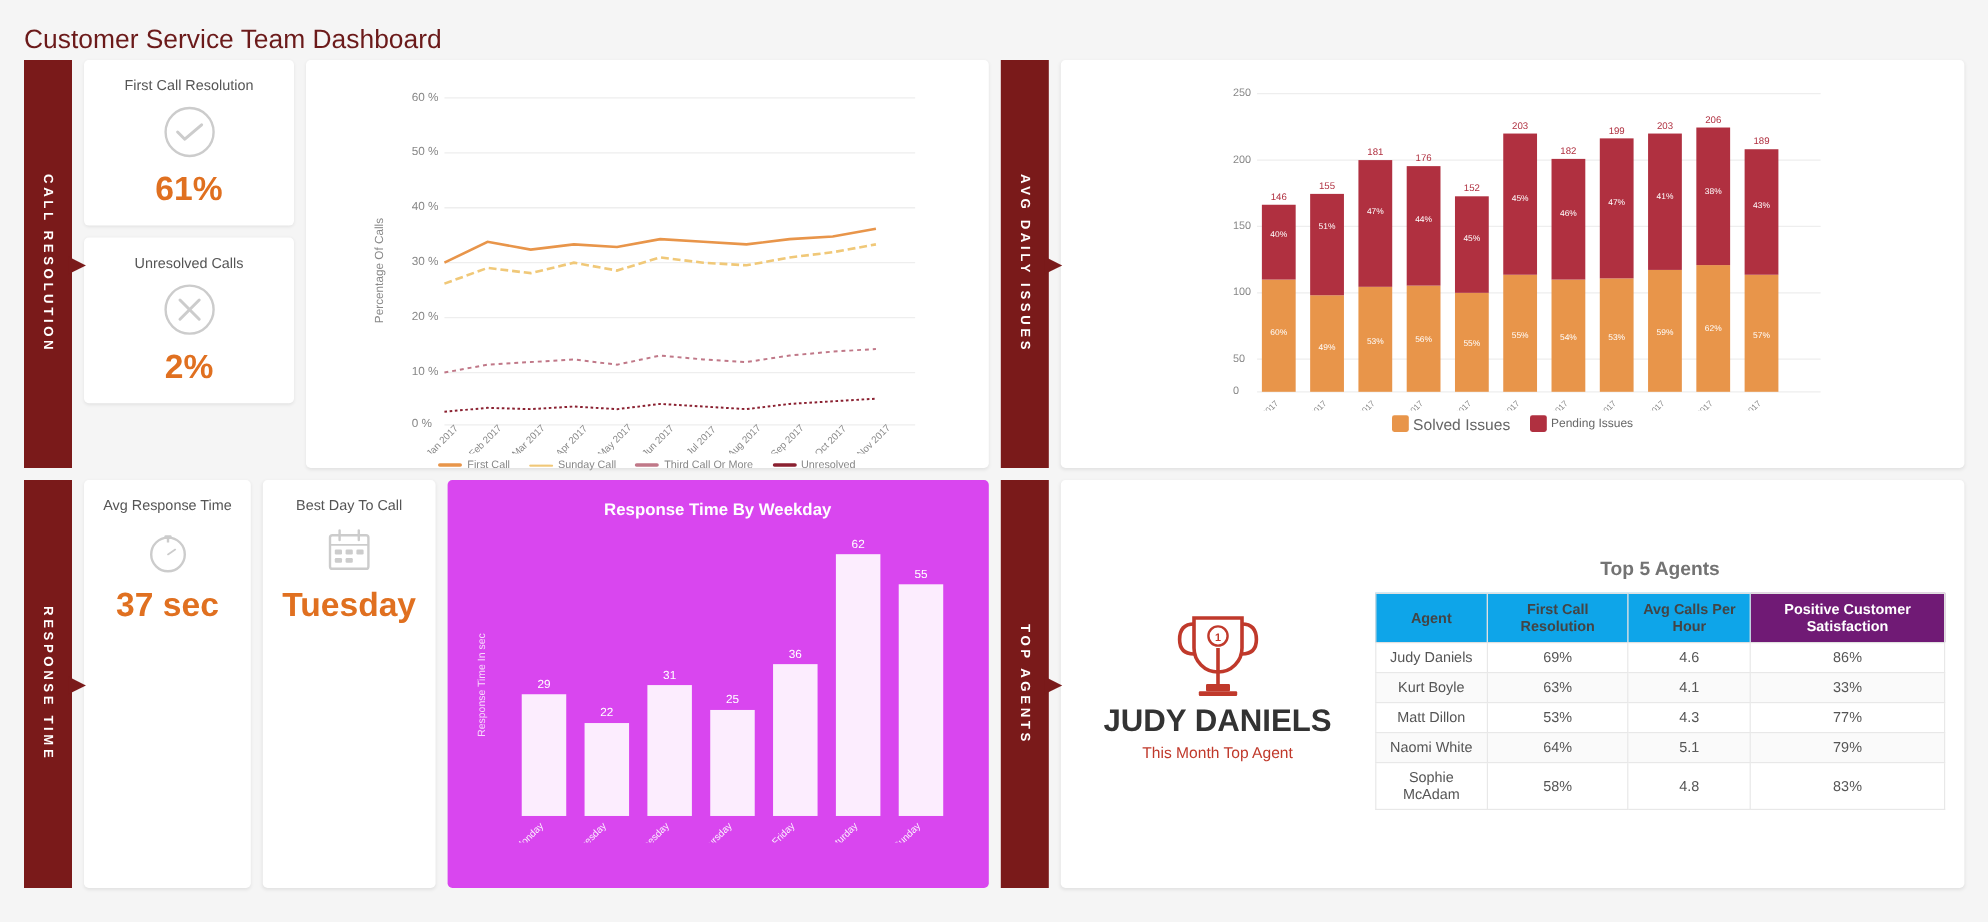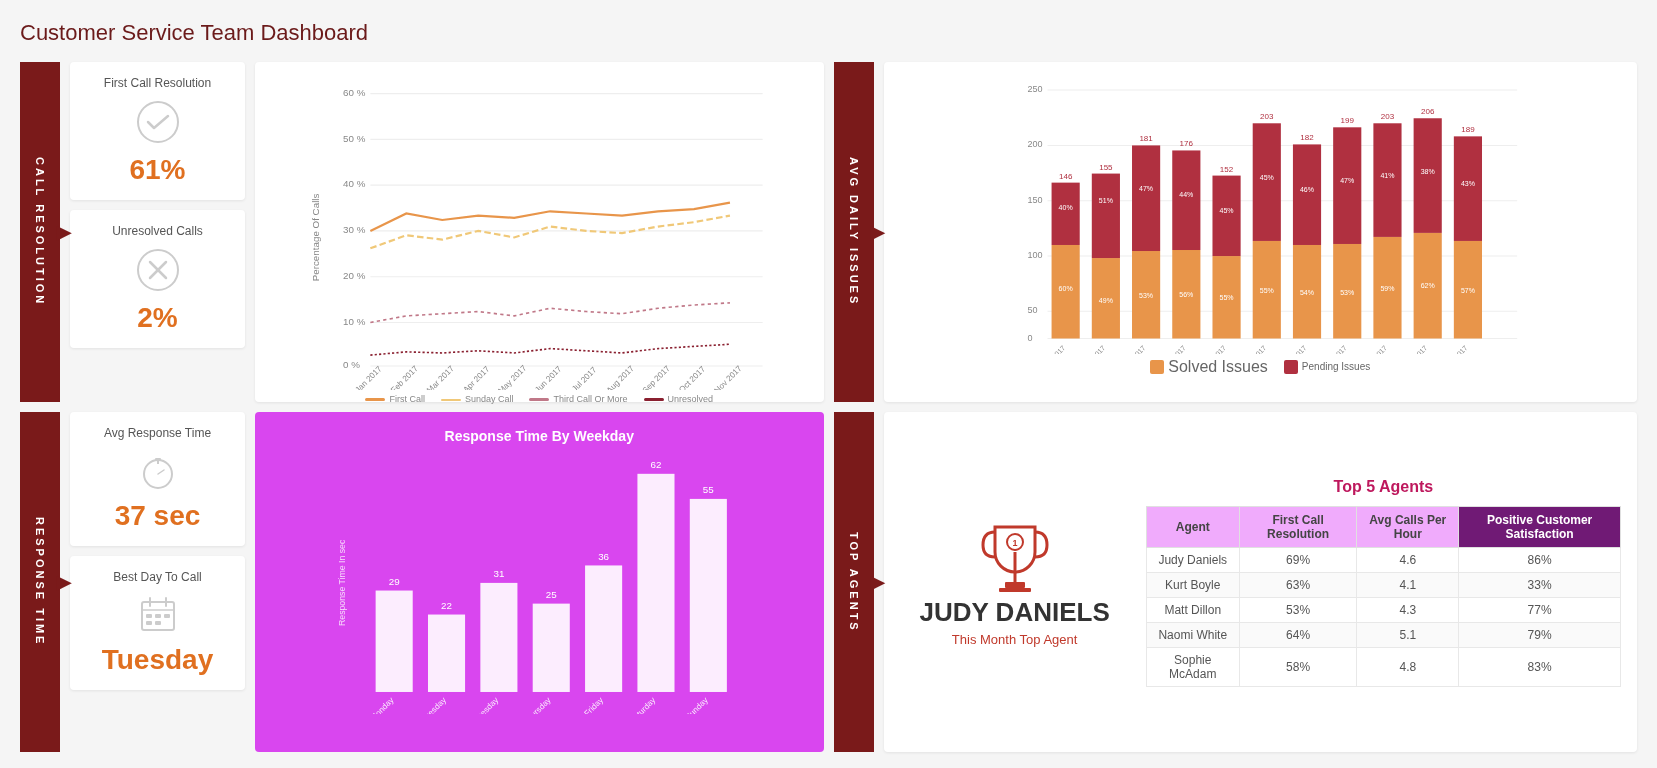--- a/index.html
+++ b/index.html
@@ -5,21 +5,21 @@
     * { box-sizing: border-box; margin: 0; padding: 0; }
     body {
       font-family: 'Segoe UI', Arial, sans-serif;
       background: #f5f5f5;
       padding: 20px;
       color: #333;
     }
     h1.dashboard-title {
       font-size: 22px;
       color: #6b1a1a;
-      margin-bottom: 16px;
+      margin-bottom: 4px;
       font-weight: 500;
     }
     .section-label {
       background: #7a1a1a;
       color: white;
       writing-mode: vertical-rl;
       text-orientation: mixed;
       letter-spacing: 3px;
       font-size: 11px;
       font-weight: bold;
@@ -107,30 +107,30 @@
       color: #c0392b;
       text-align: center;
       margin-top: 4px;
     }
     .top-agents-table-wrap {
       flex: 1;
     }
     .top-agents-table-wrap h3 {
       text-align: center;
       font-size: 16px;
-      color: #be185d;
+      color: #737373;
       margin-bottom: 10px;
     }
     table.agents-table {
       width: 100%;
       border-collapse: collapse;
       font-size: 12px;
     }
     table.agents-table thead th {
-      background: #f0abfc;
+      background: #0ea5e9;
       padding: 6px 8px;
       text-align: center;
       color: #444;
       font-weight: 600;
       border: 1px solid #e0e0e0;
     }
     table.agents-table tbody td {
       padding: 5px 8px;
       text-align: center;
       border: 1px solid #e8e8e8;
@@ -358,36 +358,36 @@
       <text x="266" y="275" font-size="7" fill="#888" text-anchor="end" transform="rotate(-45,266,275)">June 2017</text>
       <text x="306" y="275" font-size="7" fill="#888" text-anchor="end" transform="rotate(-45,306,275)">July 2017</text>
       <text x="346" y="275" font-size="7" fill="#888" text-anchor="end" transform="rotate(-45,346,275)">August 2017</text>
       <text x="386" y="275" font-size="7" fill="#888" text-anchor="end" transform="rotate(-45,386,275)">September 2017</text>
       <text x="426" y="275" font-size="7" fill="#888" text-anchor="end" transform="rotate(-45,426,275)">October 2017</text>
       <text x="466" y="275" font-size="7" fill="#888" text-anchor="end" transform="rotate(-45,466,275)">November 2017</text>
     </svg>
     <div class="chart-legend">
       <div class="legend-item">
           <div style="width:14px;height:14px;background:#e8954a;border-radius:2px;"></div>
-          <span style="font-size:16px;color:#666;">Solved Issues</span>
+          <span style="font-size:13px;color:#666;">Solved Issues</span>
         </div>
       <div class="legend-item">
           <div style="width:14px;height:14px;background:#b03040;border-radius:2px;"></div>
           <span style="font-size:10px;color:#666;">Pending Issues</span>
         </div>
     </div>
   </div>
 
   <div class="section-label">
     <span>RESPONSE TIME</span>
   </div>
 
   <div style="display:flex; gap:10px; align-items:stretch;">
 
-    <div style="display:flex;flex-direction:column;gap:10px;min-width:175px;">
+    <div style="display:flex;gap:10px;min-width:175px;">
       <div class="metric-card">
         <div class="metric-label">Avg Response Time</div>
         <div>
           <svg width="44" height="44" viewBox="0 0 44 44">
               <circle cx="22" cy="26" r="14" fill="none" stroke="#ccc" stroke-width="2"></circle>
               <line x1="22" y1="16" x2="22" y2="12" stroke="#ccc" stroke-width="2"></line>
               <line x1="22" y1="26" x2="28" y2="22" stroke="#ccc" stroke-width="1.5" stroke-linecap="round"></line>
               <rect x="19" y="10" width="6" height="3" rx="1" fill="#ccc"></rect>
             </svg>
         </div>

